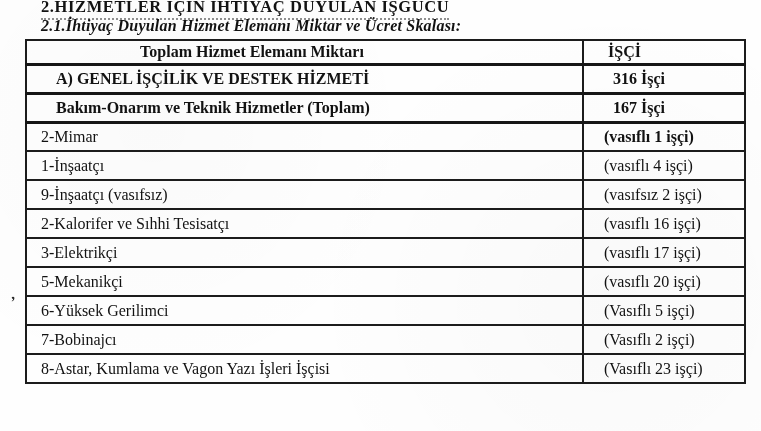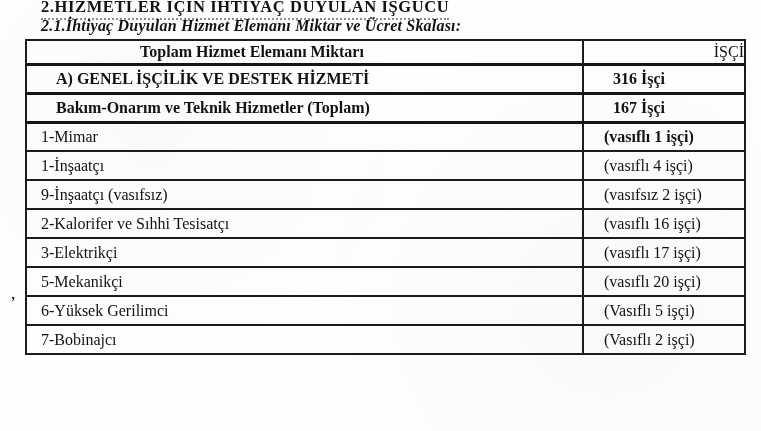--- a/index.html
+++ b/index.html
@@ -55,23 +55,23 @@
     white-space: nowrap;
   }
   tr.hdr th { height: 24px; border-bottom: 3px solid #161616; }
   th.col-head-1 {
     text-align: center;
     padding-right: 105px;
     font-weight: 700;
     font-size: 16px;
   }
   th.col-head-2 {
-    text-align: right;
-    padding-left: 10px;
-    font-weight: 400;
+    text-align: left;
+    padding-left: 24px;
+    font-weight: 700;
     font-size: 16px;
   }
   td.label-cell { padding-left: 14px; text-align: left; }
   td.value-cell { padding-left: 20px; text-align: left; }
   .bold { font-weight: 700; }
   tr.section-row td { border-bottom: 3px solid #161616; padding-left: 29px; }
   .scan-speck {
     position: absolute;
     left: 10px; top: 286px;
     font-size: 15px;
@@ -101,21 +101,21 @@
     </tr>
     <tr class="section-row">
       <td class="label-cell bold">A) GENEL İŞÇİLİK VE DESTEK HİZMETİ</td>
       <td class="value-cell bold">316 İşçi</td>
     </tr>
     <tr class="section-row">
       <td class="label-cell bold">Bakım-Onarım ve Teknik Hizmetler (Toplam)</td>
       <td class="value-cell bold">167 İşçi</td>
     </tr>
     <tr>
-      <td class="label-cell">1-Mimar</td>
+      <td class="label-cell">2-Mimar</td>
       <td class="value-cell bold">(vasıflı 1 işçi)</td>
     </tr>
     <tr>
       <td class="label-cell">1-İnşaatçı</td>
       <td class="value-cell">(vasıflı 4 işçi)</td>
     </tr>
     <tr>
       <td class="label-cell">9-İnşaatçı (vasıfsız)</td>
       <td class="value-cell">(vasıfsız 2 işçi)</td>
     </tr>
@@ -132,18 +132,22 @@
       <td class="value-cell">(vasıflı 20 işçi)</td>
     </tr>
     <tr>
       <td class="label-cell">6-Yüksek Gerilimci</td>
       <td class="value-cell">(Vasıflı 5 işçi)</td>
     </tr>
     <tr>
       <td class="label-cell">7-Bobinajcı</td>
       <td class="value-cell">(Vasıflı 2 işçi)</td>
     </tr>
+    <tr>
+      <td class="label-cell">8-Astar, Kumlama ve Vagon Yazı İşleri İşçisi</td>
+      <td class="value-cell">(Vasıflı 23 işçi)</td>
+    </tr>
   </tbody>
     </table>
 
   <div class="scan-speck">‚</div>
 
 </div>
 
 </body></html>

